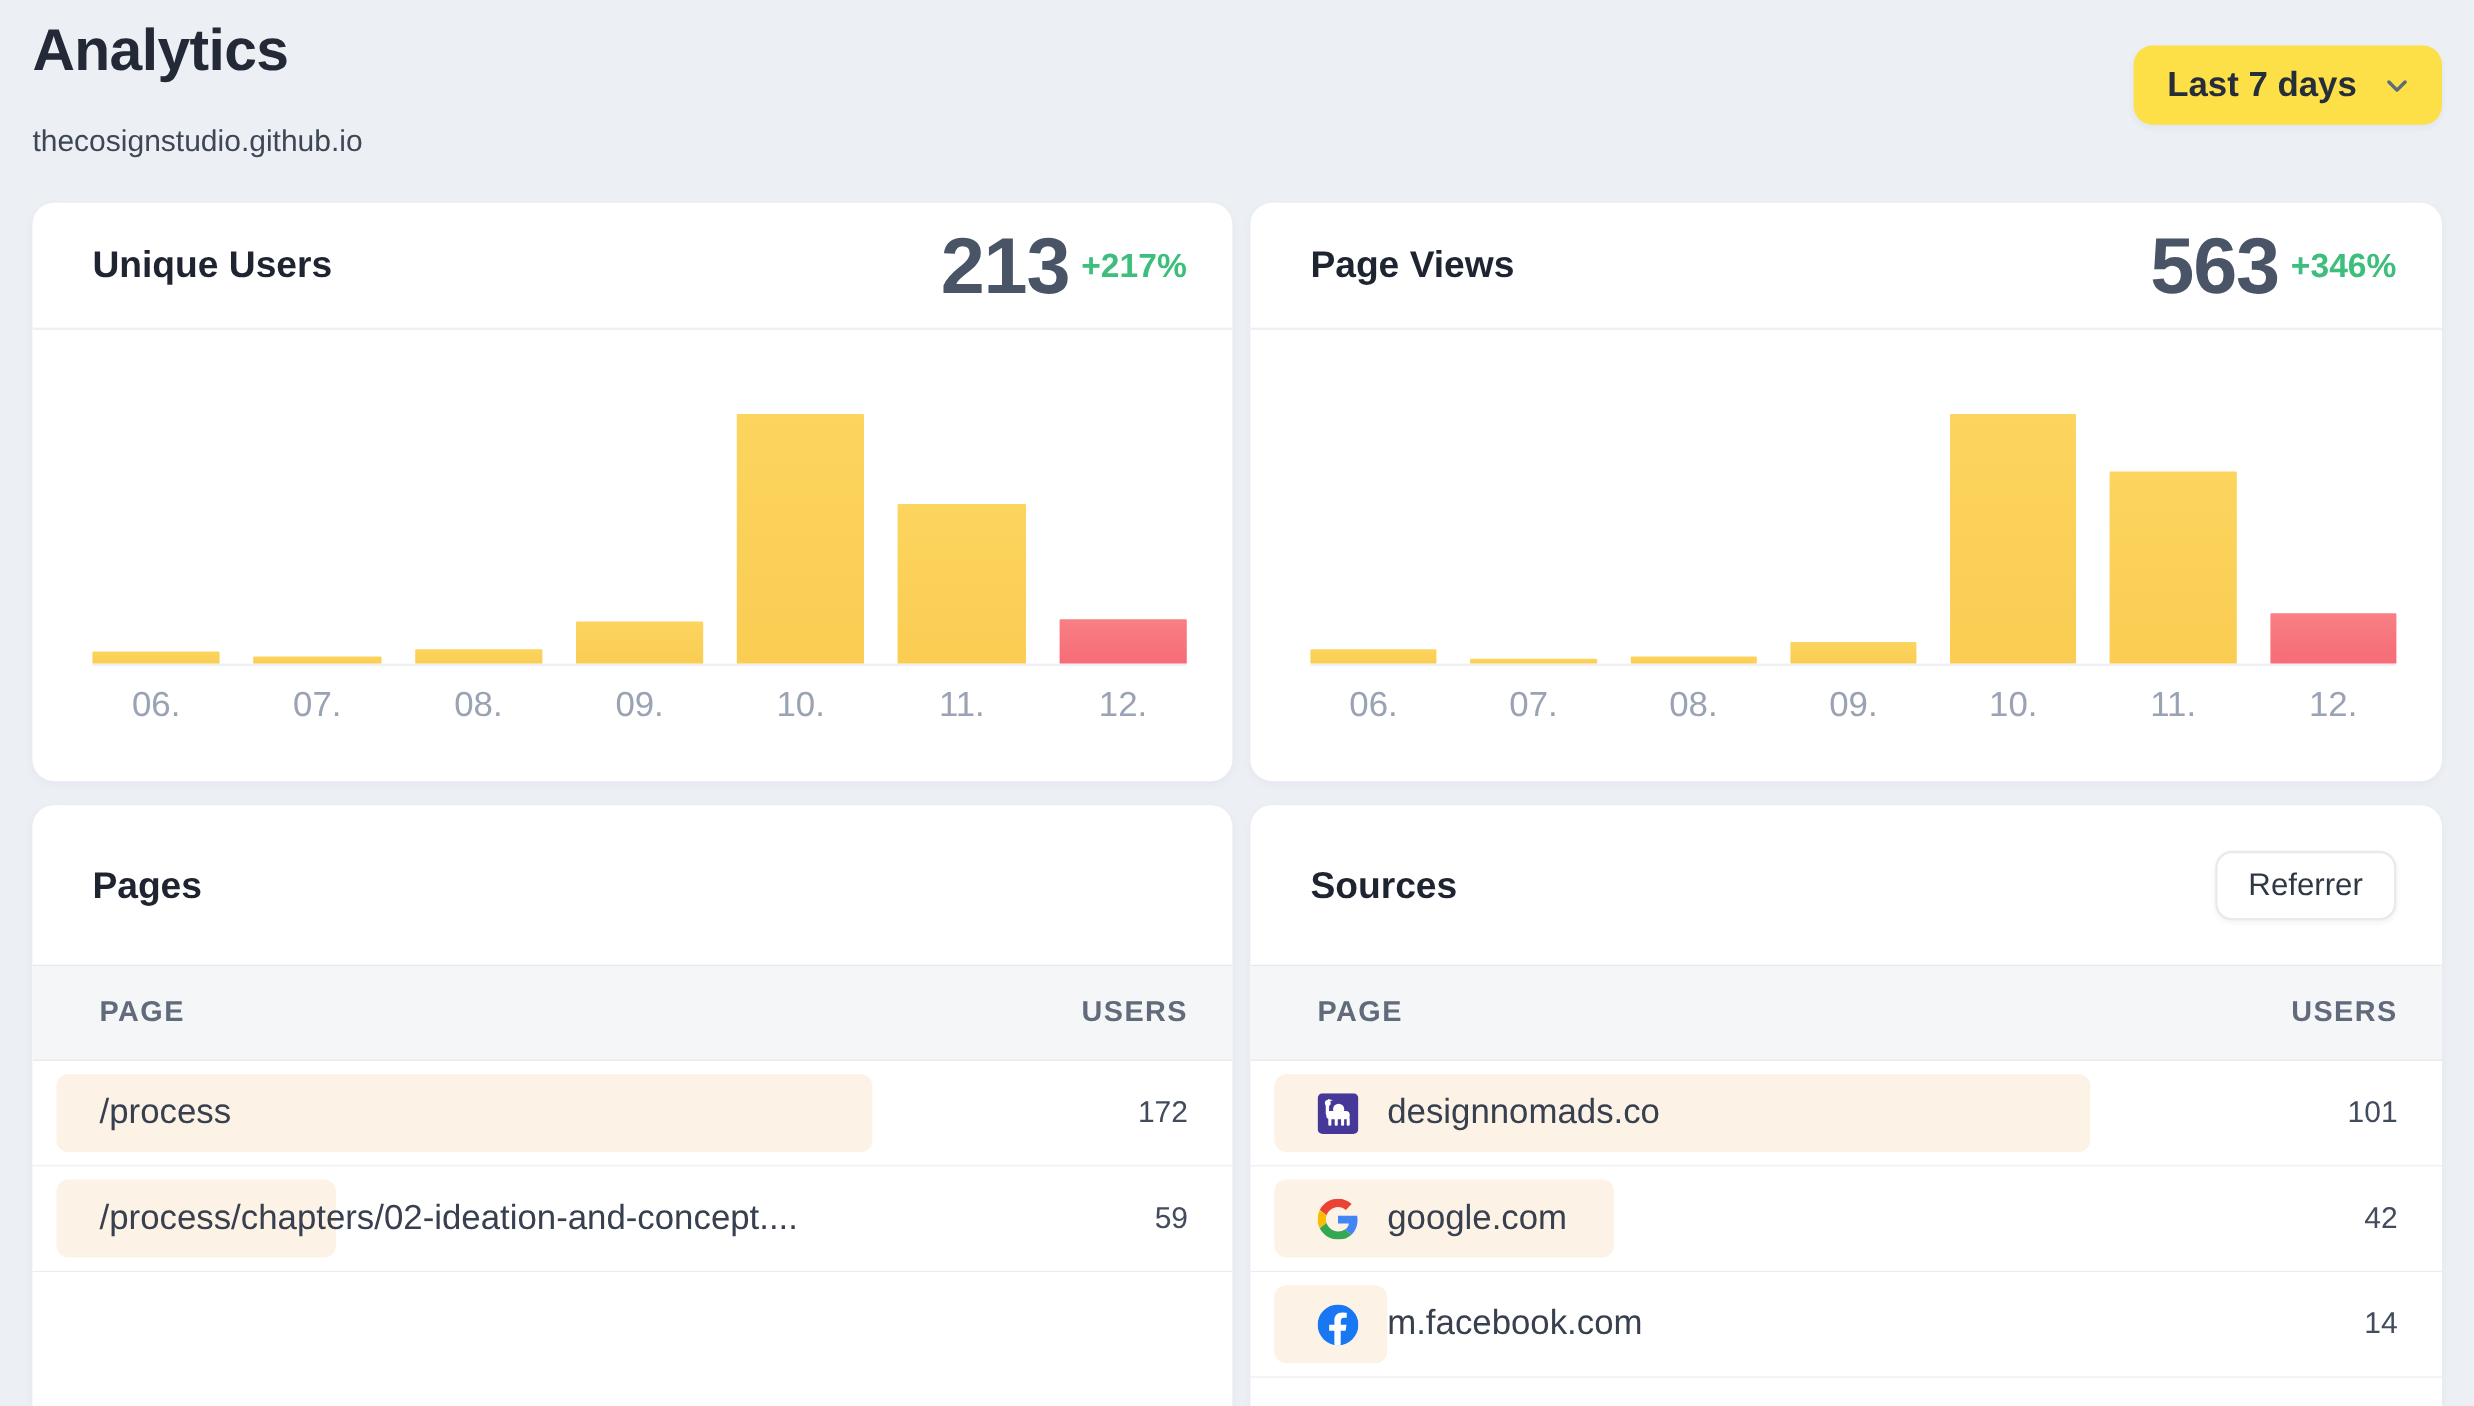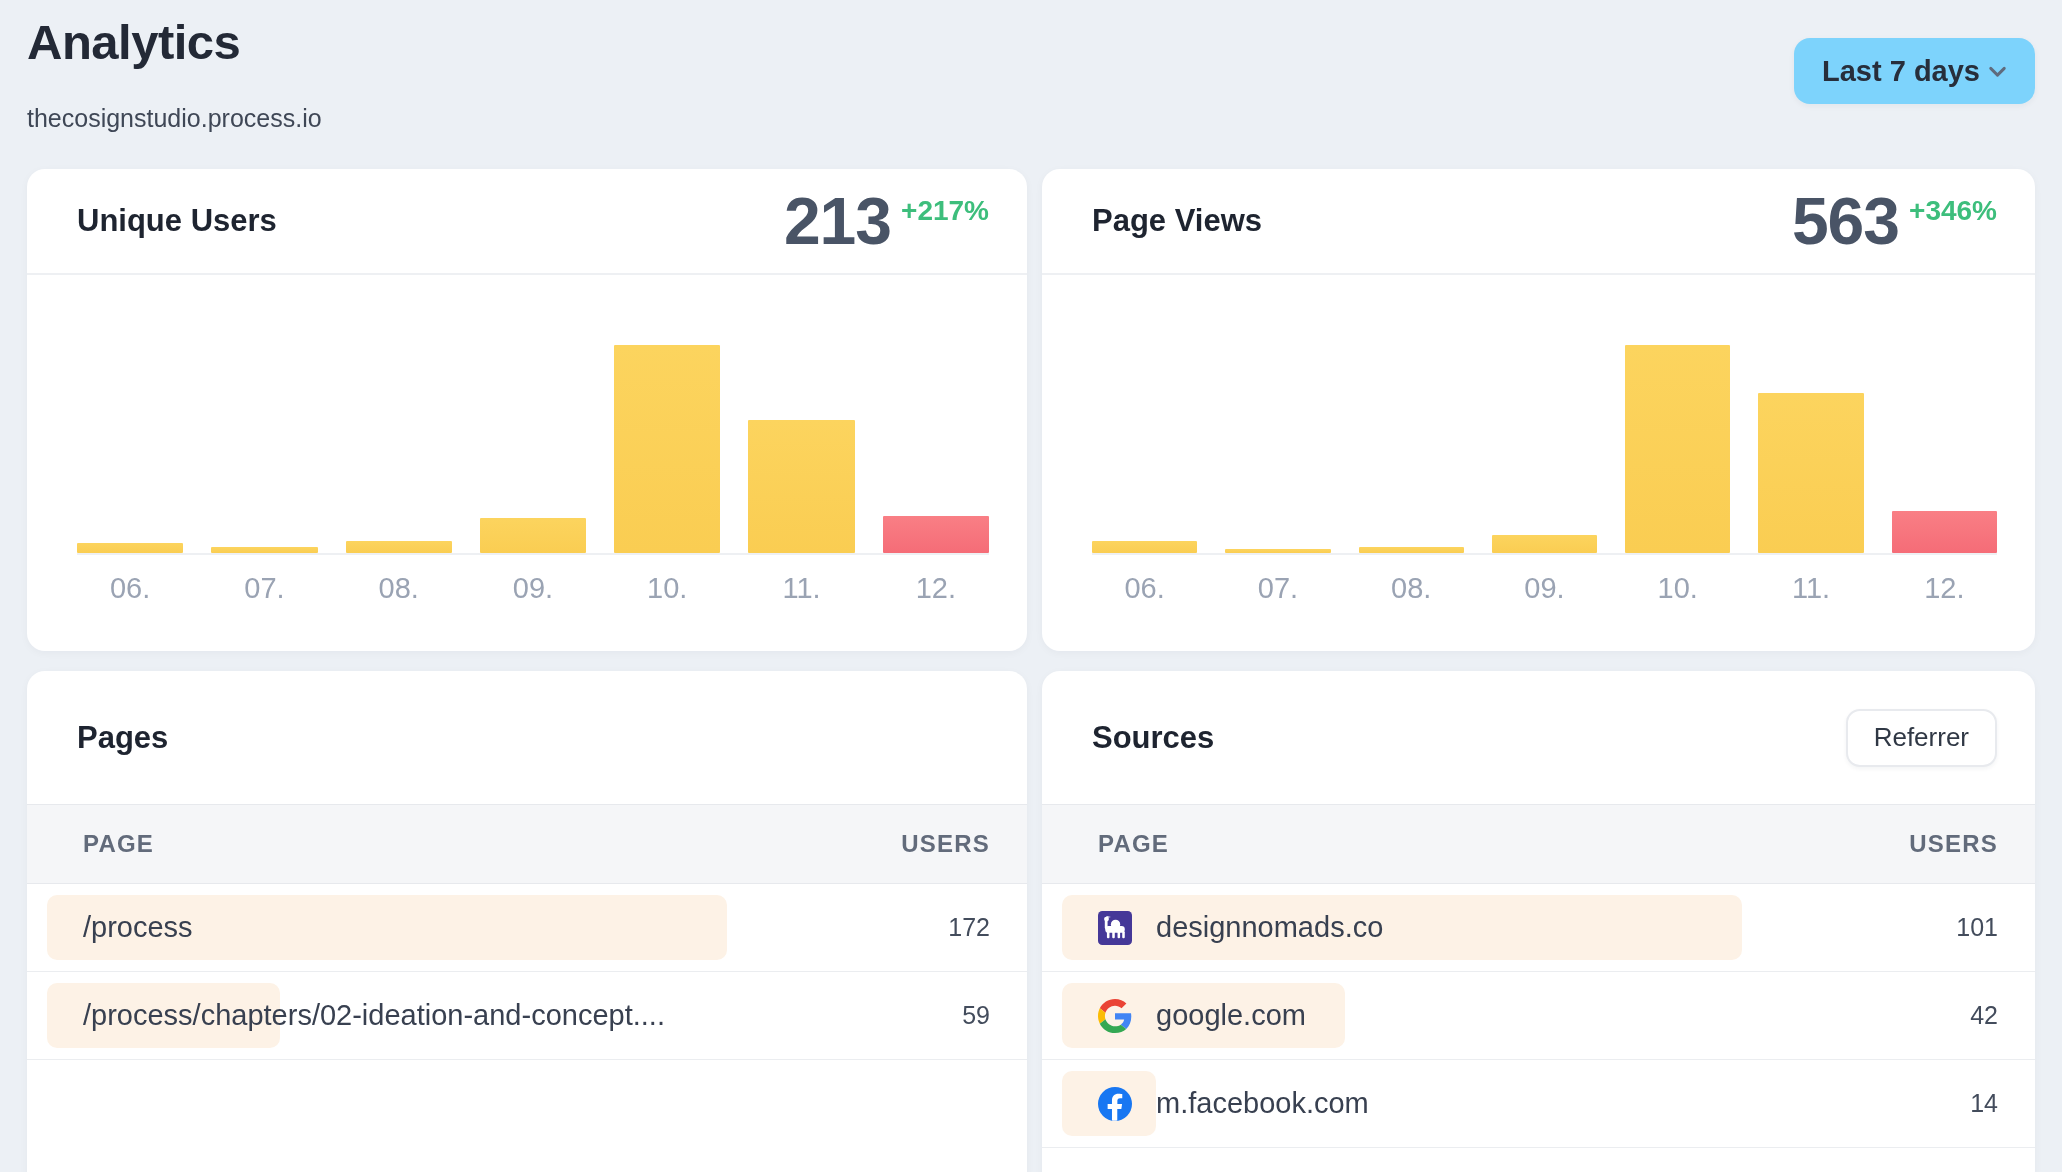--- a/index.html
+++ b/index.html
@@ -10,23 +10,23 @@
     color: #232936;
   }
   .wrap { padding: 10px 27px 0 27px; position: relative; }
 
   
   .page-title { font-size: 49px; font-weight: 800; letter-spacing: -0.5px; color: #232936; padding-top: 4px; }
   .page-subtitle { font-size: 25px; color: #3f4756; margin-top: 34px; }
   .daterange-btn {
     position: absolute; top: 38px; right: 27px;
     height: 66px; padding: 0 24px 0 28px;
-    background: #7dd3fc; border: none; border-radius: 16px;
+    background: #fde047; border: none; border-radius: 16px;
     box-shadow: 0 2px 6px rgba(25,35,60,0.05);
-    display: flex; align-items: center; gap: 4px;
+    display: flex; align-items: center; gap: 20px;
     font-family: inherit; font-size: 29px; font-weight: 700; color: #272e3b;
     cursor: pointer;
   }
 
   
   .grid {
     margin-top: 36px;
     display: grid;
     grid-template-columns: 1000px 993px;
     grid-template-rows: 482px 520px;
@@ -42,21 +42,21 @@
   
   .stat-head {
     height: 106px;
     padding: 0 38px 0 50px;
     display: flex; align-items: center; justify-content: space-between;
     border-bottom: 2px solid #eef0f3;
   }
   .stat-title { font-size: 31px; font-weight: 700; color: #1e2430; }
   .metric { display: flex; align-items: flex-start; gap: 10px; }
   .metric-value { font-size: 66px; font-weight: 800; line-height: 0.95; color: #49536 5; color: #495466; letter-spacing: -1px; }
-  .metric-delta { font-size: 28px; font-weight: 700; color: #3dbe7c; margin-top: 5px; }
+  .metric-delta { font-size: 28px; font-weight: 700; color: #3dbe7c; margin-top: 16px; }
 
   .chart {
     height: 280px;
     margin: 0 38px 0 50px;
     display: flex; align-items: flex-end; gap: 28px;
     border-bottom: 2px solid #eef0f3;
   }
   .chart-col { flex: 1 1 0; display: flex; align-items: flex-end; }
   .bar { width: 100%; border-radius: 1px; }
   .bar.yellow { background: linear-gradient(#fcd45e, #facd52); }
@@ -107,21 +107,21 @@
   .row-value { font-size: 25px; color: #434c5c; z-index: 1; }
   .favicon { width: 34px; height: 34px; display: inline-flex; }
   .favicon svg { width: 34px; height: 34px; }
 </style>
 </head>
 <body>
 
 <div class="wrap">
 
   <h1 class="page-title">Analytics</h1>
-  <div class="page-subtitle">thecosignstudio.process.io</div>
+  <div class="page-subtitle">thecosignstudio.github.io</div>
 
   <button class="daterange-btn">
     <span>Last 7 days</span>
     <span style="display:inline-flex;">
       <svg width="27" height="27" viewBox="0 0 24 24">
           <path d="M6 9.2l6 6 6-6" stroke="#5f6b7d" stroke-width="2.6" fill="none" stroke-linecap="round" stroke-linejoin="round"></path>
         </svg>
     </span>
   </button>
 

